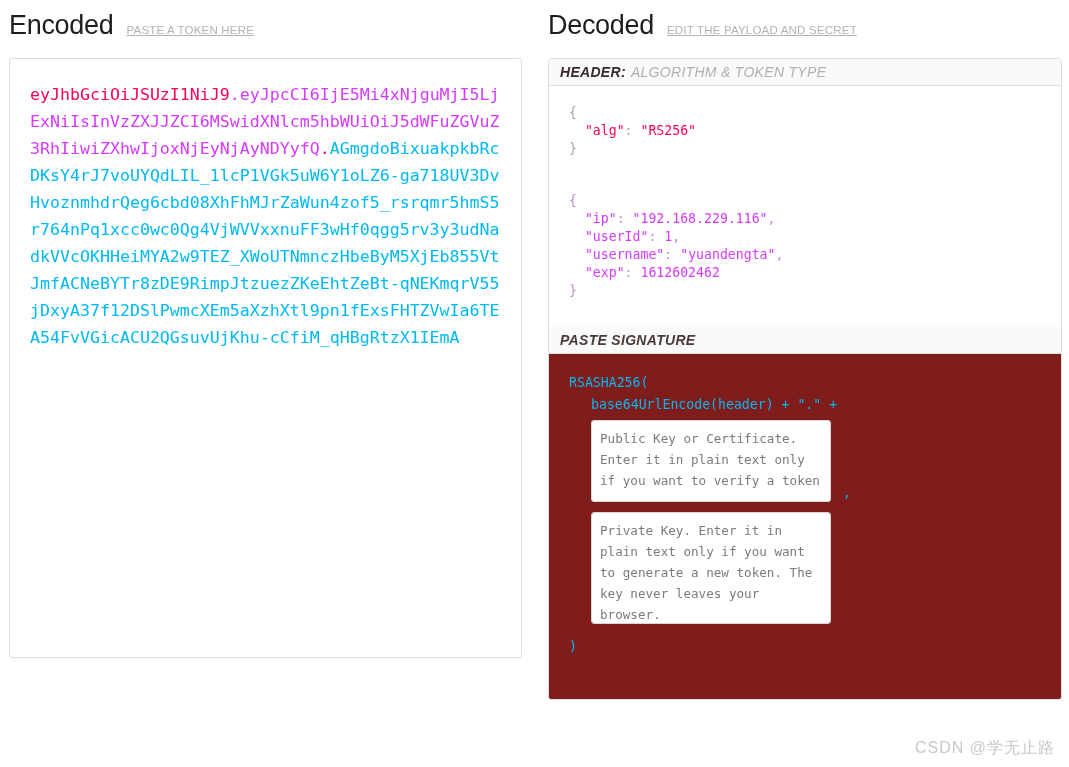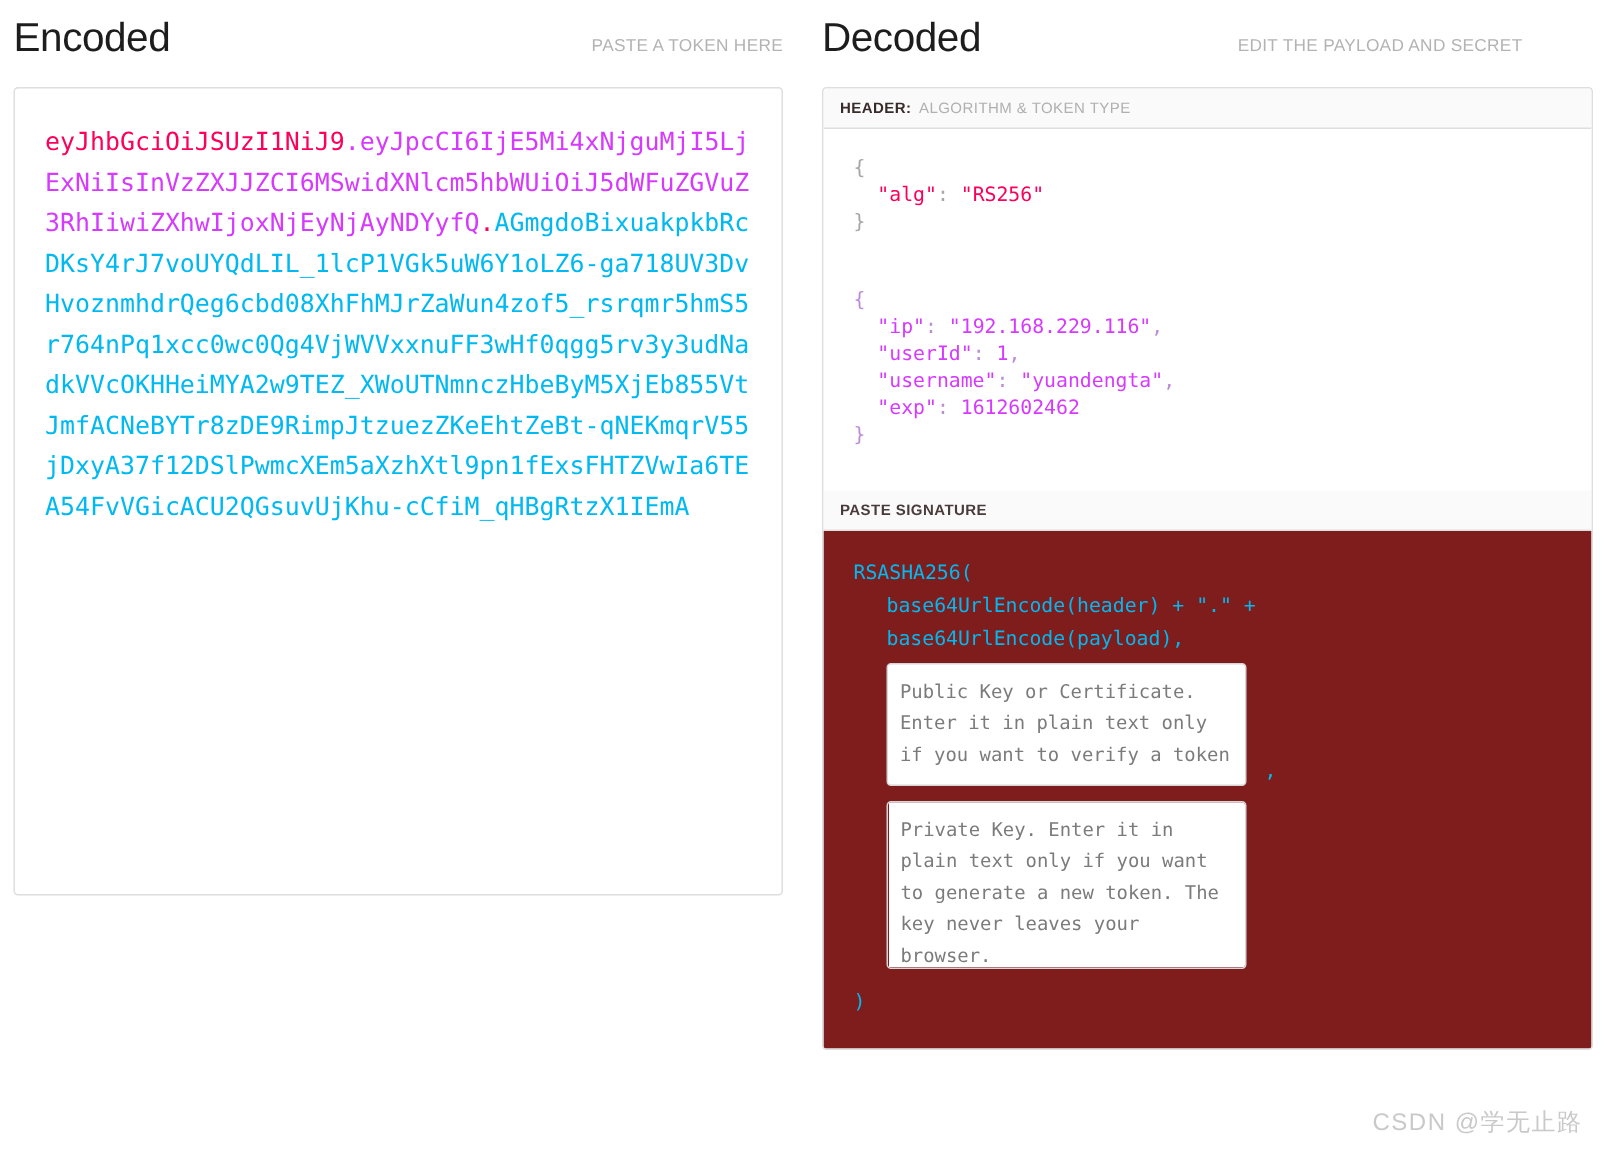--- a/index.html
+++ b/index.html
@@ -13,48 +13,48 @@
   .page {
     position: relative;
     width: 1069px; height: 767px;
     background: #ffffff;
   }
 
   
   .col-title-row {
     display: flex;
     align-items: baseline;
-    gap: 28px;
-    justify-content: space-between;
+    gap: 13px;
   }
   .col-title {
     font-size: 27px;
     font-weight: 400;
     color: #1d1d1d;
     letter-spacing: -0.3px;
     line-height: 1;
   }
   .col-sub {
     font-size: 11.5px;
     color: #b3b3b3;
     letter-spacing: 0.2px;
     text-transform: uppercase;
     white-space: nowrap;
+    text-decoration: underline;
   }
 
   
   .encoded-col {
     position: absolute;
     left: 9px; top: 12px;
     width: 513px;
   }
   .encoded-box {
     margin-top: 19px;
     width: 513px;
-    height: 539px;
+    height: 600px;
     border: 1px solid #dedede;
     border-radius: 3px;
     background: #ffffff;
     padding: 22px 20px 20px 20px;
     overflow: hidden;
   }
   .token {
     font-family: "DejaVu Sans Mono", "Liberation Mono", monospace;
     font-size: 16.6px;
     line-height: 27px;
@@ -82,22 +82,23 @@
     background: #ffffff;
     overflow: hidden;
   }
   .sec-label {
     height: 27px;
     display: flex;
     align-items: center;
     padding: 0 0 0 11px;
     background: #fafafa;
     border-bottom: 1px solid #dedede;
-    font-size: 10px;
+    font-size: 14px;
     letter-spacing: 0.3px;
+    font-style: italic;
   }
   .sec-label .strong { color: #3a2b2b; font-weight: 700; }
   .sec-label .muted  { color: #b0b0b0; margin-left: 5px; }
   .sec-label.plain .strong { color: #4a3b3b; font-weight: 700; }
 
   .sec-body {
     background: #ffffff;
     padding: 18px 16px 18px 20px;
     font-family: "DejaVu Sans Mono", "Liberation Mono", monospace;
     font-size: 13.2px;
@@ -203,21 +204,20 @@
   <span class="key-p">"username"</span><span class="punct-p">: </span><span class="val-p">"yuandengta"</span><span class="punct-p">,</span>
   <span class="key-p">"exp"</span><span class="punct-p">: </span><span class="num-p">1612602462</span>
 <span class="punct-p">}</span></div>
 
       <div class="sec-label plain">
         <span class="strong">PASTE SIGNATURE</span>
       </div>
       <div class="sec-body sig-body">
         <div class="sig-line sig-code">RSASHA256(</div>
         <div class="sig-line sig-code sig-indent">base64UrlEncode(header) + "." +</div>
-        <div class="sig-line sig-code sig-indent">base64UrlEncode(payload),</div>
 
         <textarea class="key-area public" placeholder="Public Key or Certificate. Enter it in plain text only if you want to verify a token" style=""></textarea>
         <div class="comma-row">
           <span class="comma-mark">,</span>
         </div>
 
         <textarea class="key-area private" placeholder="Private Key. Enter it in plain text only if you want to generate a new token. The key never leaves your browser." style=""></textarea>
 
         <div class="sig-line sig-code sig-close">)</div>
       </div>

